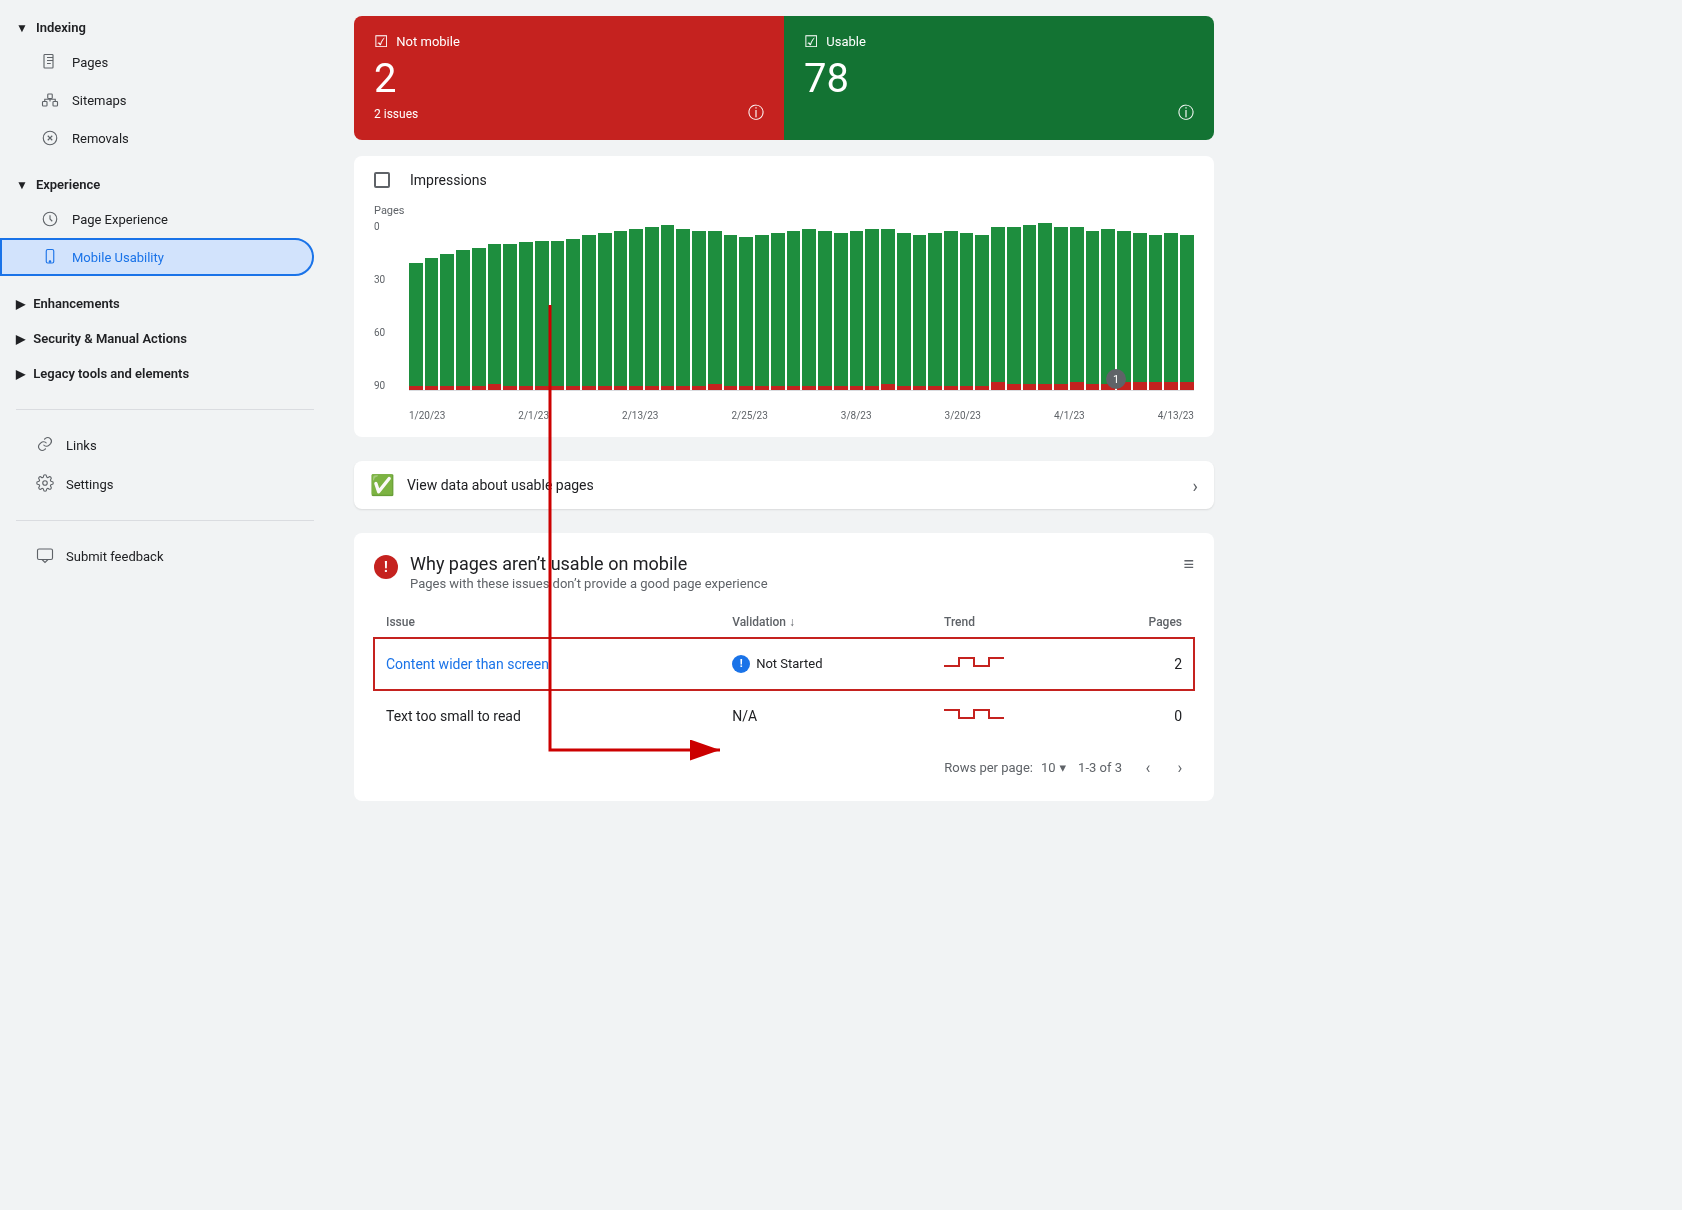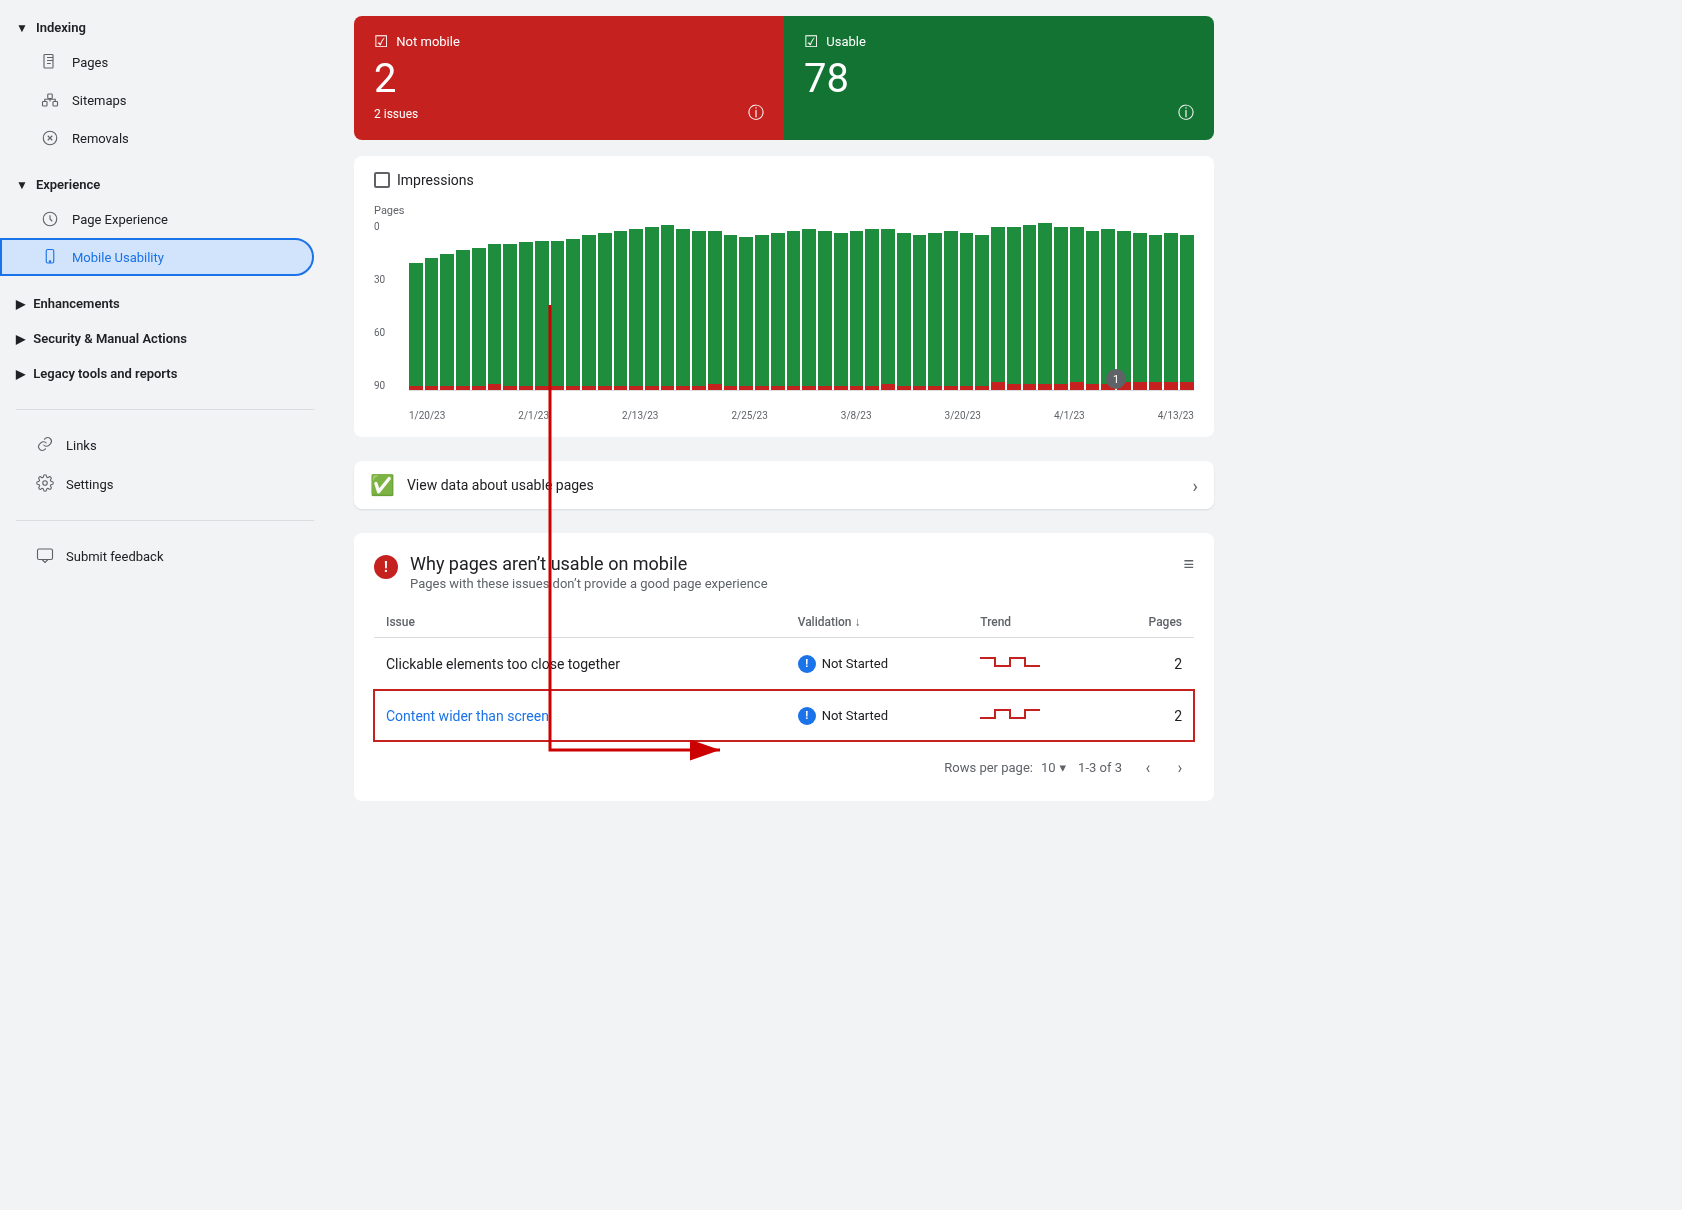--- a/index.html
+++ b/index.html
@@ -143,21 +143,21 @@
       background: white;
       border-radius: 8px;
       padding: 16px 20px;
       margin-bottom: 24px;
       max-width: 860px;
     }
 
     .impressions-row {
       display: flex;
       align-items: center;
-      gap: 7px;
+      gap: 20px;
       margin-bottom: 16px;
     }
 
     .impressions-checkbox {
       width: 16px;
       height: 16px;
       border: 2px solid #5f6368;
       border-radius: 2px;
     }
 
@@ -496,21 +496,21 @@
 
   <div class="sidebar-section-header">
     <span style="font-size:12px;">▶</span>
     <span>Security &amp; Manual Actions</span>
   </div>
 
   <div style="height: 4px;"></div>
 
   <div class="sidebar-section-header">
     <span style="font-size:12px;">▶</span>
-    <span>Legacy tools and reports</span>
+    <span>Legacy tools and elements</span>
   </div>
 
   <div style="height: 12px;"></div>
   <div class="sidebar-divider"></div>
   <div style="height: 8px;"></div>
 
   <div class="sidebar-standalone">
     <span class="icon" style="margin-left:20px;">
       <svg width="18" height="18" viewBox="0 0 24 24" fill="none" stroke="#5f6368" stroke-width="1.5">
         <path d="M10 13a5 5 0 007.5.5l2-2a5 5 0 00-7-7l-1.5 1.5"></path>
@@ -838,46 +838,41 @@
             <th>Issue</th>
             <th>
               <span>Validation</span>
               <span> ↓</span>
             </th>
             <th>Trend</th>
             <th class="right">Pages</th>
           </tr>
         </thead>
         <tbody id="issuesTableBody">
-        <tr>
-              <td>Clickable elements too close together</td>
-              <td>
-                <div class="not-started-badge">
-                  <div class="not-started-icon">!</div>
-                  <span>Not Started</span>
-                </div>
-              </td>
-              <td><svg width="60" height="24">
-                  <path d="M 0 8 L 15 8 L 15 16 L 30 16 L 30 8 L 45 8 L 45 16 L 60 16" stroke="#c5221f" stroke-width="2" fill="none"></path>
-                </svg></td>
-              <td class="pages-count">2</td>
-            </tr>
             <tr style="outline: rgb(197, 34, 31) solid 2px; outline-offset: -1px;">
               <td style="color: rgb(26, 115, 232); cursor: pointer;">Content wider than screen</td>
               <td>
                 <div class="not-started-badge">
                   <div class="not-started-icon">!</div>
                   <span>Not Started</span>
                 </div>
               </td>
               <td><svg width="60" height="24">
                   <path d="M 0 16 L 15 16 L 15 8 L 30 8 L 30 16 L 45 16 L 45 8 L 60 8" stroke="#c5221f" stroke-width="2" fill="none"></path>
                 </svg></td>
               <td class="pages-count">2</td>
             </tr>
+            <tr>
+              <td>Text too small to read</td>
+              <td>N/A</td>
+              <td><svg width="60" height="24">
+                  <path d="M 0 8 L 15 8 L 15 16 L 30 16 L 30 8 L 45 8 L 45 16 L 60 16" stroke="#c5221f" stroke-width="2" fill="none"></path>
+                </svg></td>
+              <td class="pages-count">0</td>
+            </tr>
           </tbody>
       </table>
 
       <div class="pagination-row">
         <div class="rows-per-page">
           <span>Rows per page:</span>
           <span style="margin-left:4px;">10</span>
           <span style="cursor:pointer;">▾</span>
         </div>
         <span>1-3 of 3</span>

